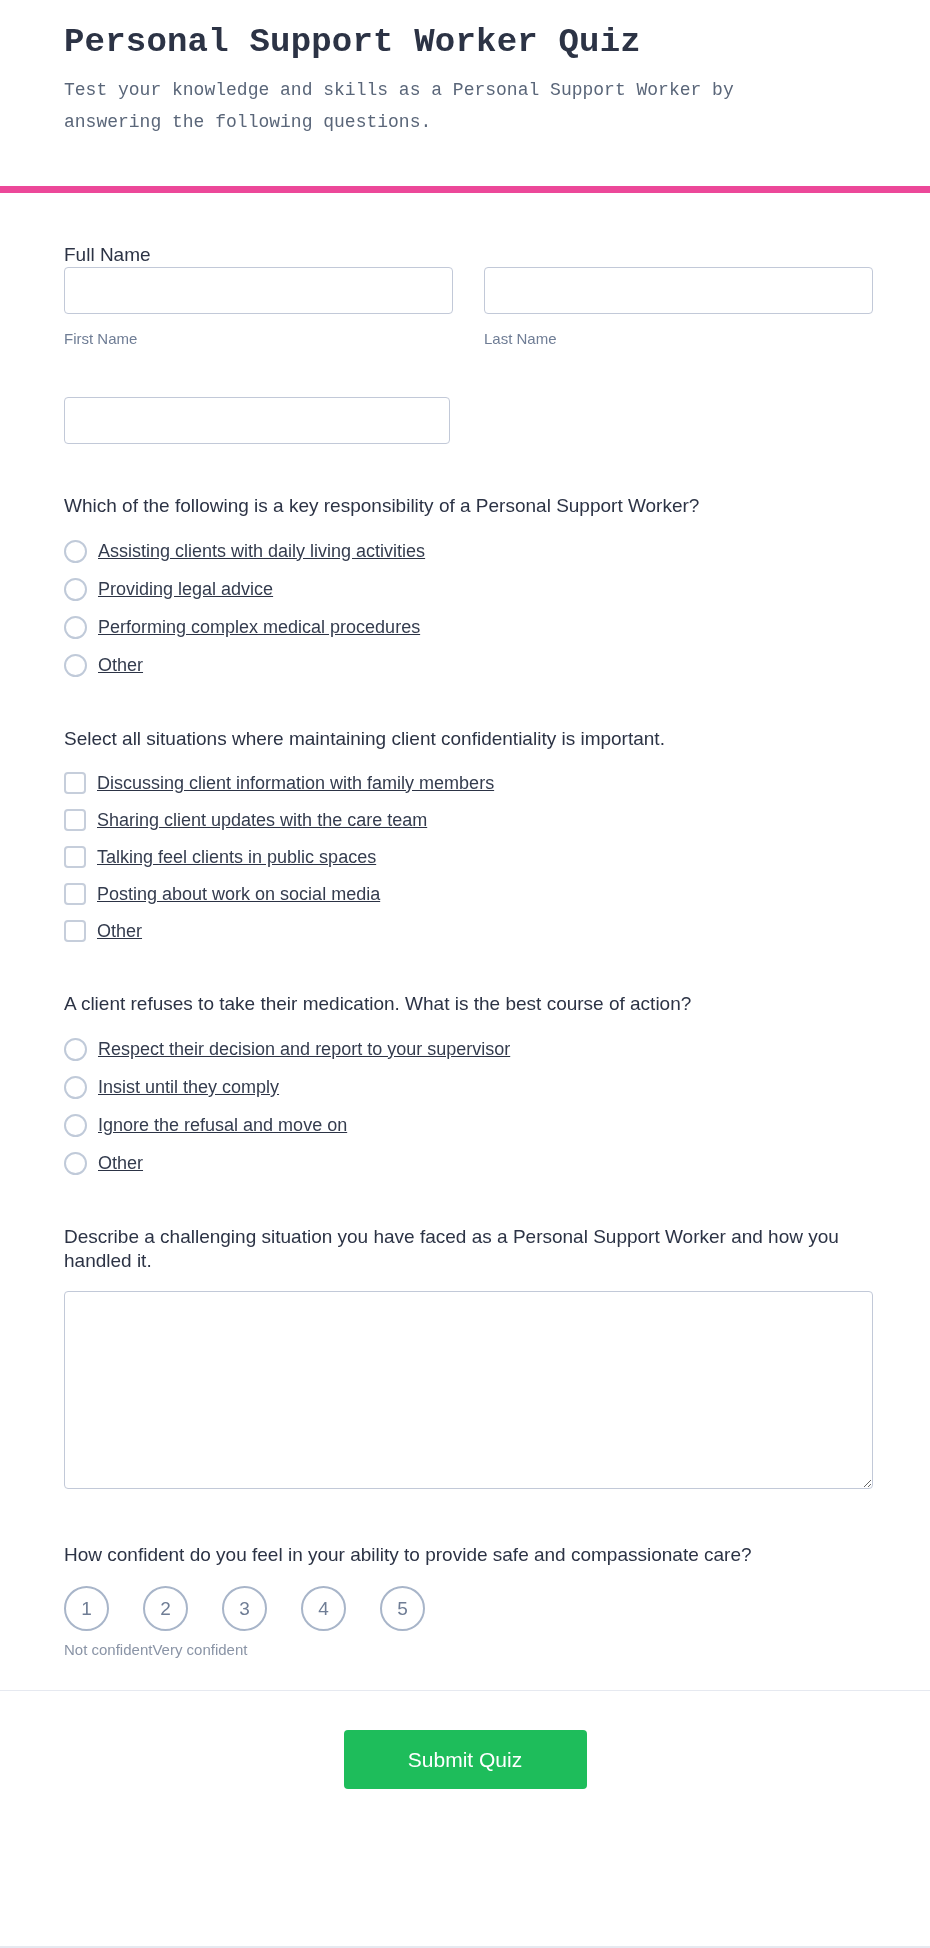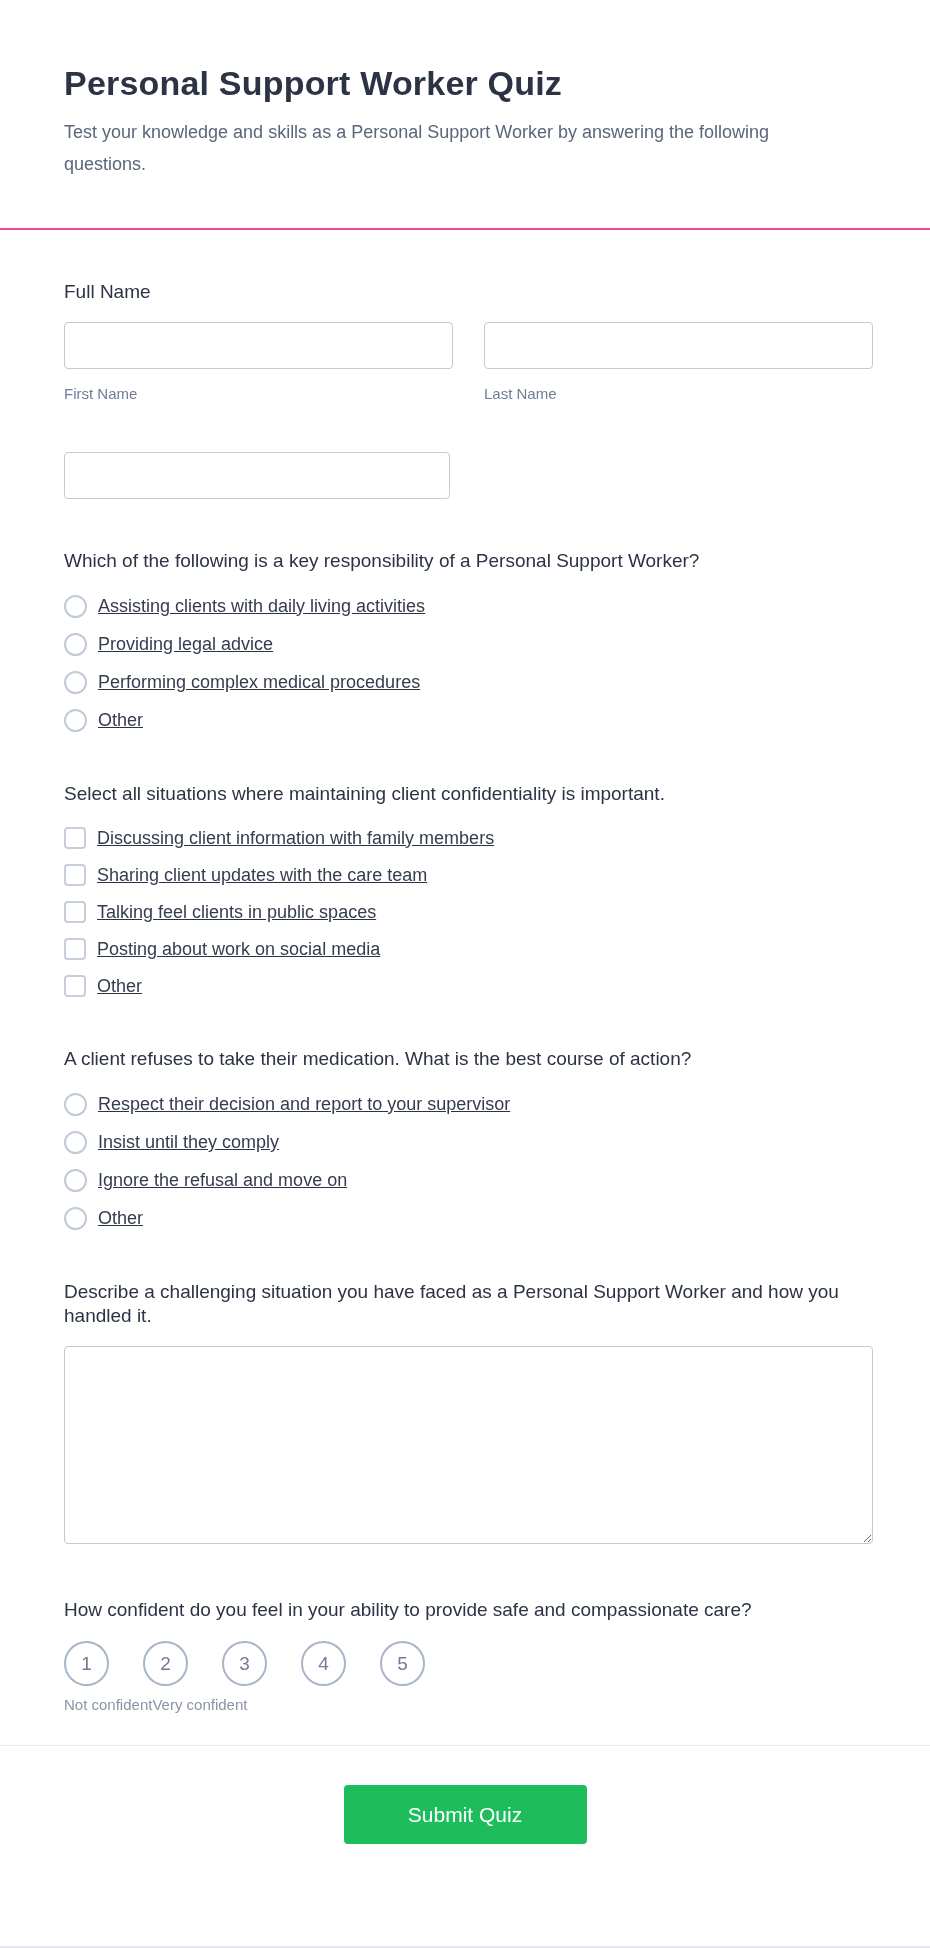--- a/index.html
+++ b/index.html
@@ -12,22 +12,23 @@
   .page {
     width: 930px;
     min-height: 1948px;
     background: #fff;
     border-bottom: 2px solid #e6e9f0;
     display: flex;
     flex-direction: column;
   }
   
   .form-header {
-    padding: 64px 64px 48px 64px;
-    border-bottom: 2px solid #ec4899;
+    padding: 23px 64px 48px 64px;
+    border-bottom: 7px solid #ec4899;
+    font-family: Liberation Mono, monospace;
   }
   .form-title {
     font-size: 34px;
     font-weight: 700;
     letter-spacing: 0.2px;
     color: #2c3345;
   }
   .form-subtitle {
     margin-top: 14px;
     max-width: 745px;
@@ -38,21 +39,21 @@
   
   .form-body { padding: 0 57px 0 64px; flex: 0 0 auto; }
   .field { margin-top: 50px; }
   .field-label {
     font-size: 19px;
     font-weight: 500;
     line-height: 1.25;
     color: #2c3345;
     max-width: 810px;
   }
-  .inputs-row { display: flex; gap: 31px; margin-top: 18px; }
+  .inputs-row { display: flex; gap: 31px; margin-top: 0; }
   .subcol { flex: 1; }
   .text-input {
     width: 100%;
     height: 47px;
     border: 1px solid #c2c9d8;
     border-radius: 4px;
     background: #fff;
     font-family: "Liberation Sans", sans-serif;
     font-size: 18px;
     color: #2c3345;

